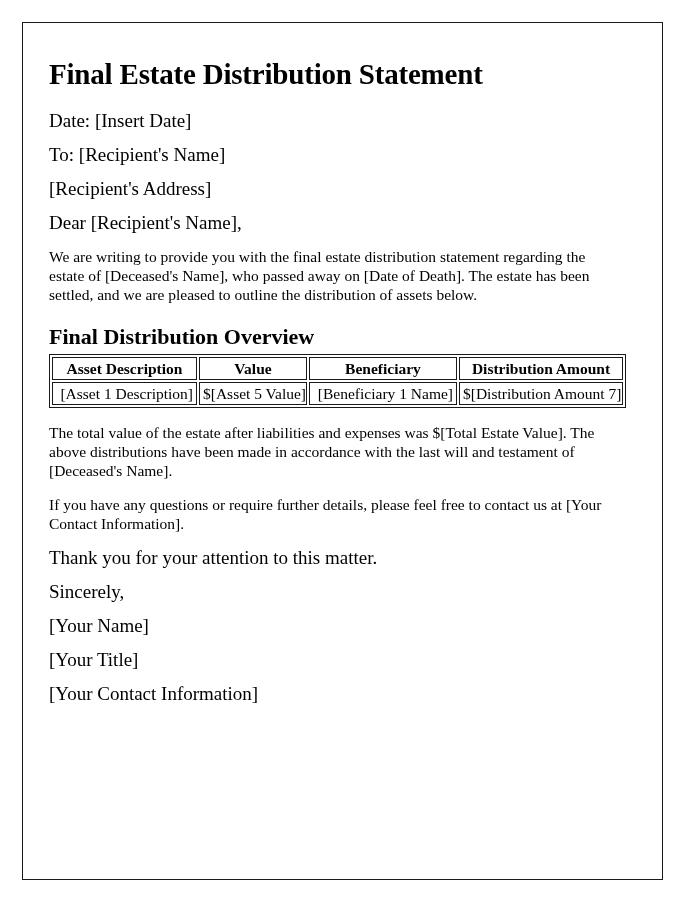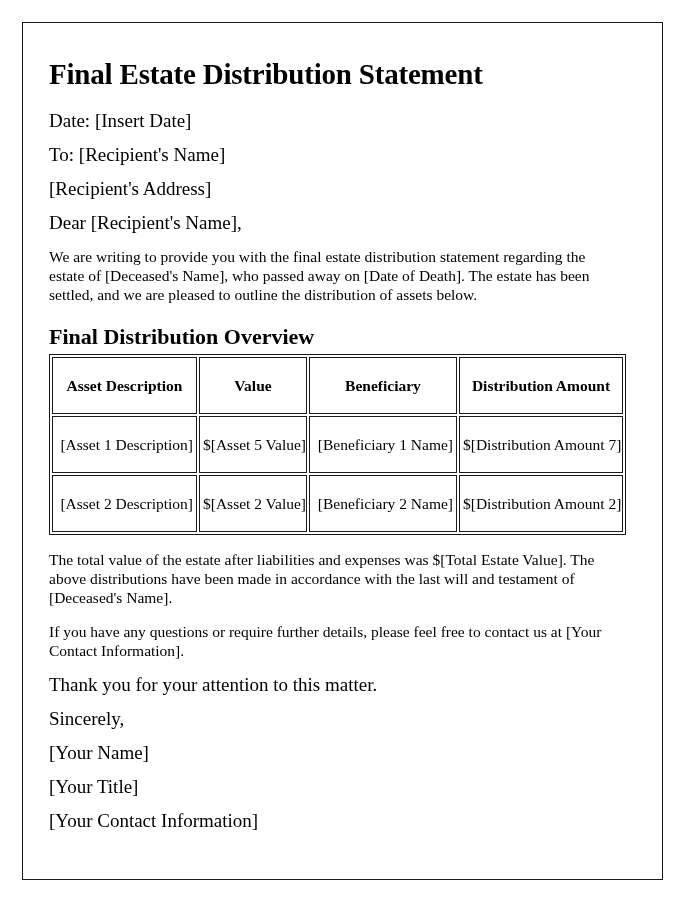--- a/index.html
+++ b/index.html
@@ -69,21 +69,21 @@
     border: 1px solid #1a1a1a;
     margin: 0 0 15px 0;
     width: 573px;
     table-layout: fixed;
   }
   table.dist-table th,
   table.dist-table td {
     border: 1px solid #1a1a1a;
     font-size: 15.5px;
     line-height: 19px;
-    padding: 18px 3px;
+    padding: 1px 3px;
     white-space: nowrap;
     overflow: hidden;
   }
   table.dist-table th {
     font-weight: bold;
     text-align: center;
   }
   table.dist-table td {
     text-align: right;
   }
@@ -127,26 +127,20 @@
           <th>Distribution Amount</th>
         </tr>
       </thead>
       <tbody>
         <tr>
           <td>[Asset 1 Description]</td>
           <td>$[Asset 5 Value]</td>
           <td>[Beneficiary 1 Name]</td>
           <td>$[Distribution Amount 7]</td>
         </tr>
-        <tr>
-          <td>[Asset 2 Description]</td>
-          <td>$[Asset 2 Value]</td>
-          <td>[Beneficiary 2 Name]</td>
-          <td>$[Distribution Amount 2]</td>
-        </tr>
       </tbody>
     </table>
 
     <p class="para">The total value of the estate after liabilities and expenses was $[Total Estate Value]. The above distributions have been made in accordance with the last will and testament of [Deceased's Name].</p>
 
     <p class="para">If you have any questions or require further details, please feel free to contact us at [Your Contact Information].</p>
 
     <p class="line">Thank you for your attention to this matter.</p>
 
     <p class="line">Sincerely,</p>

